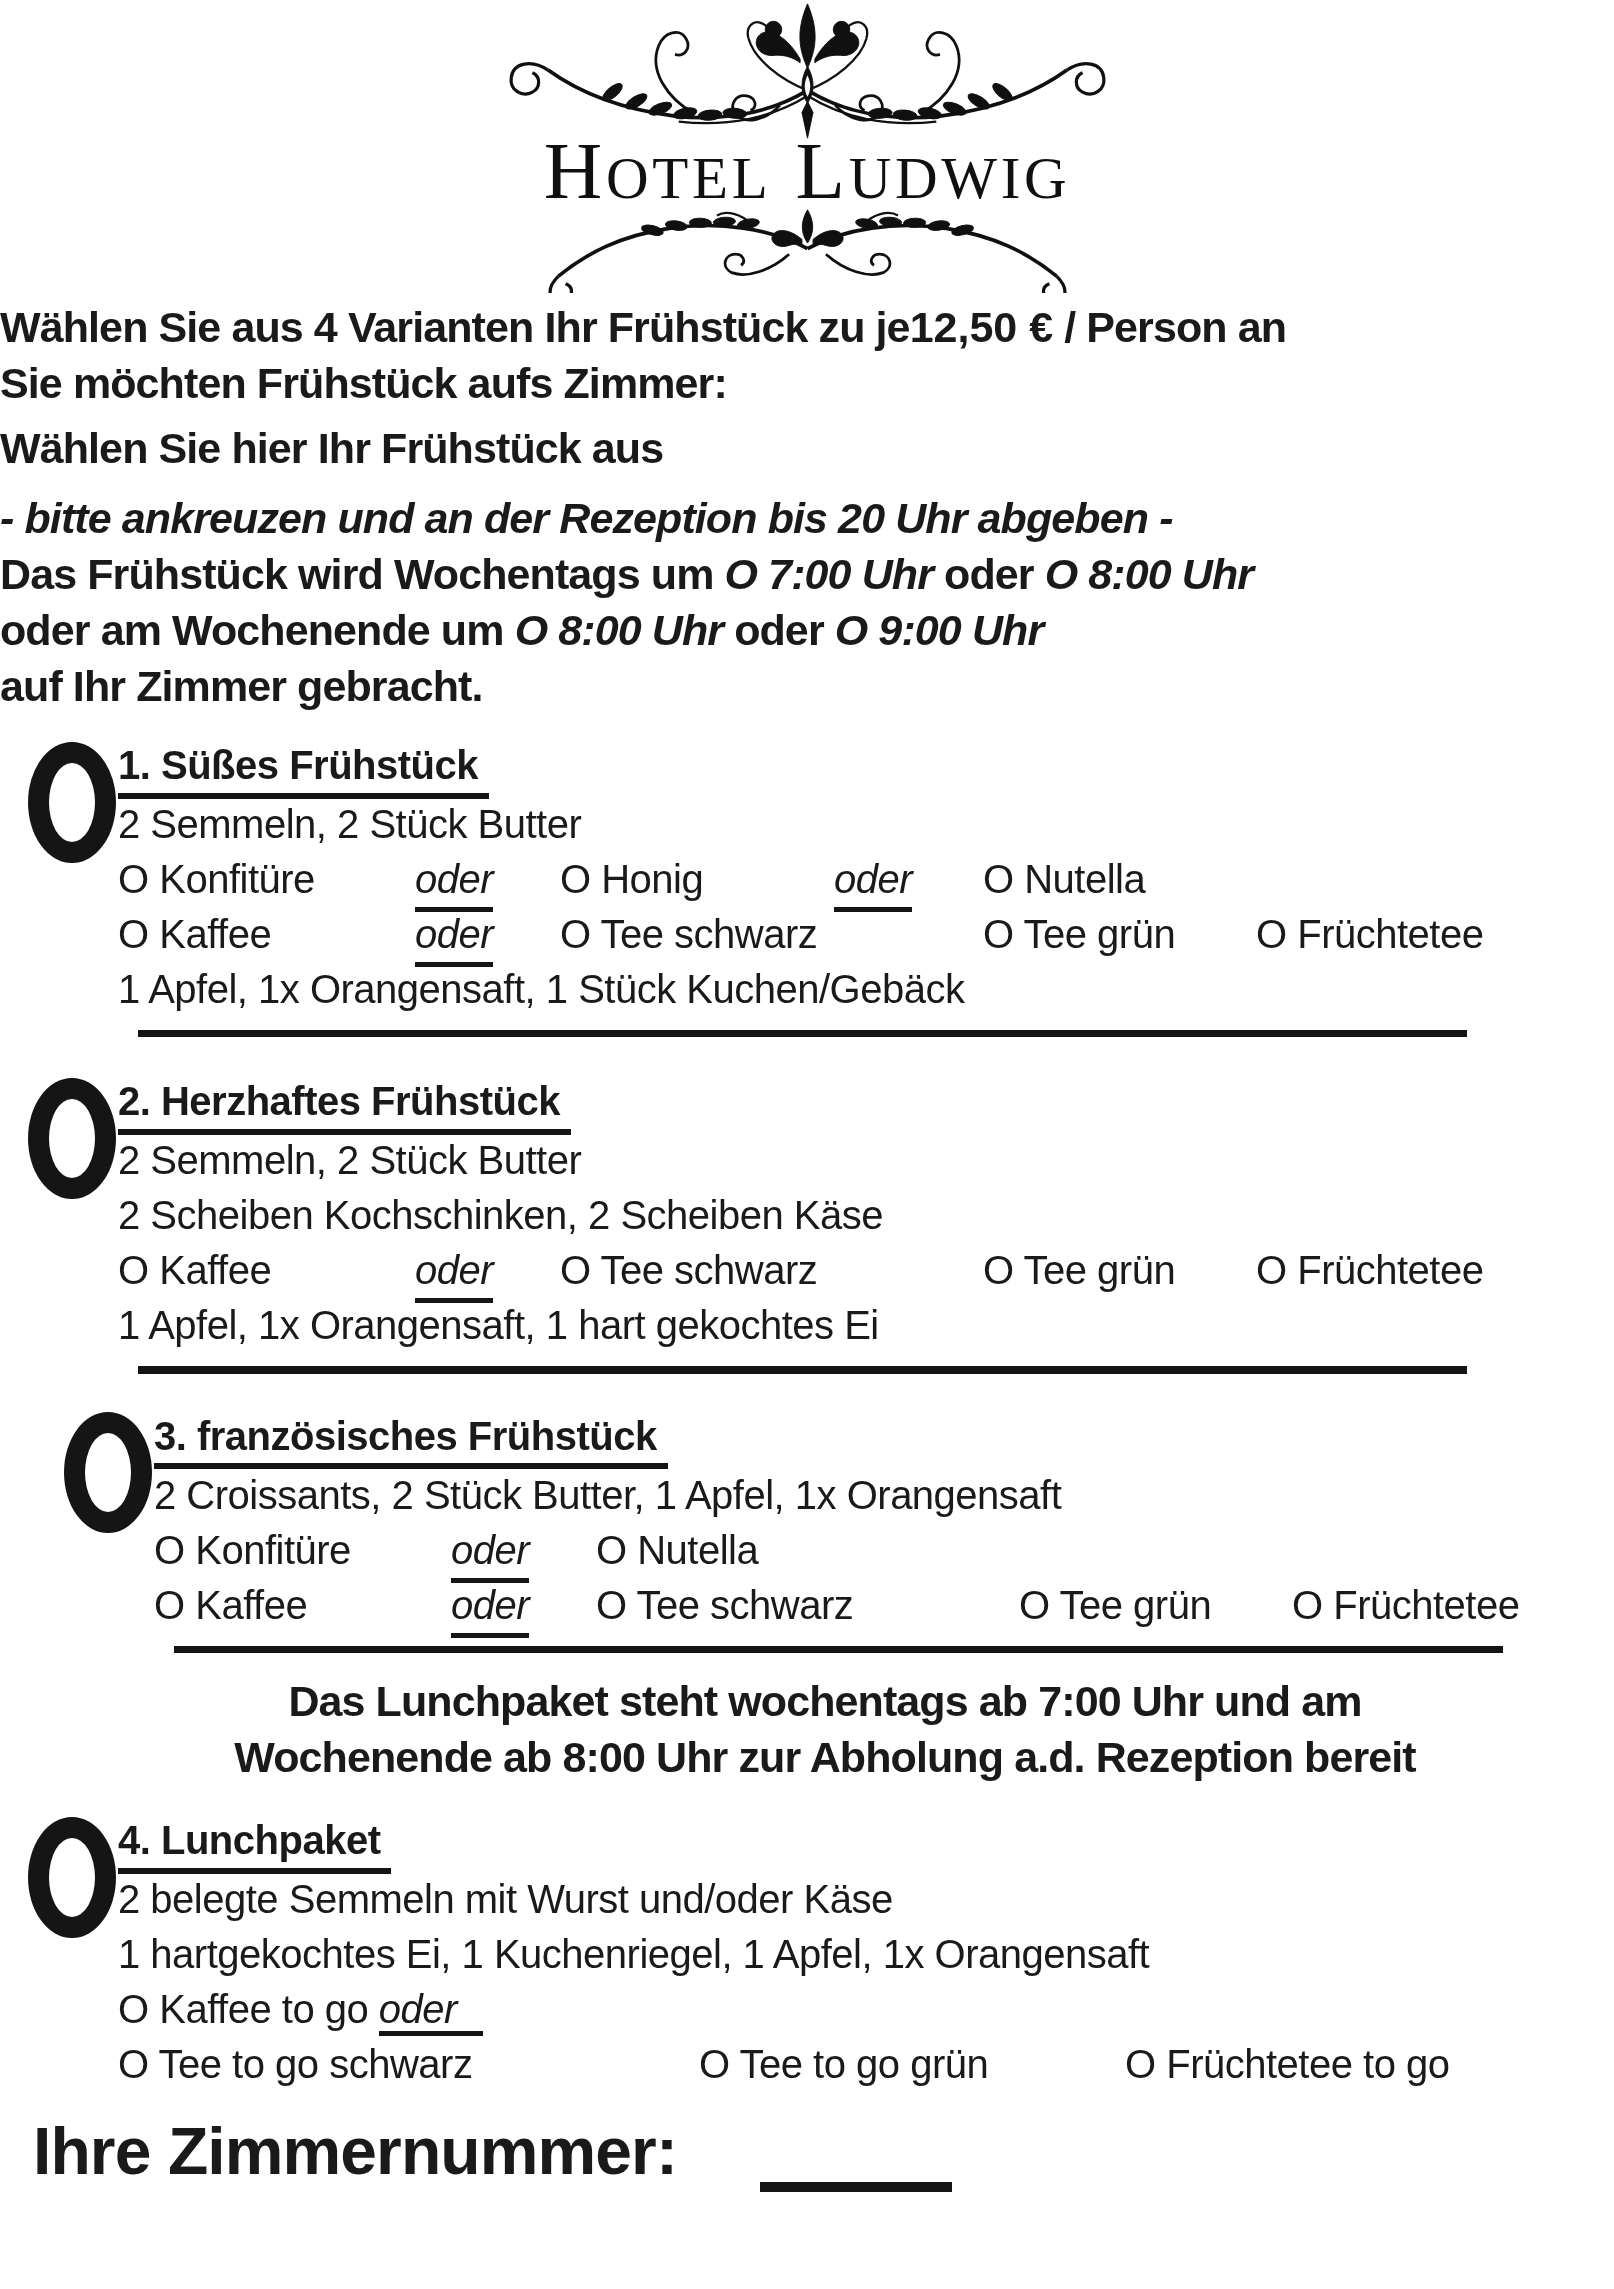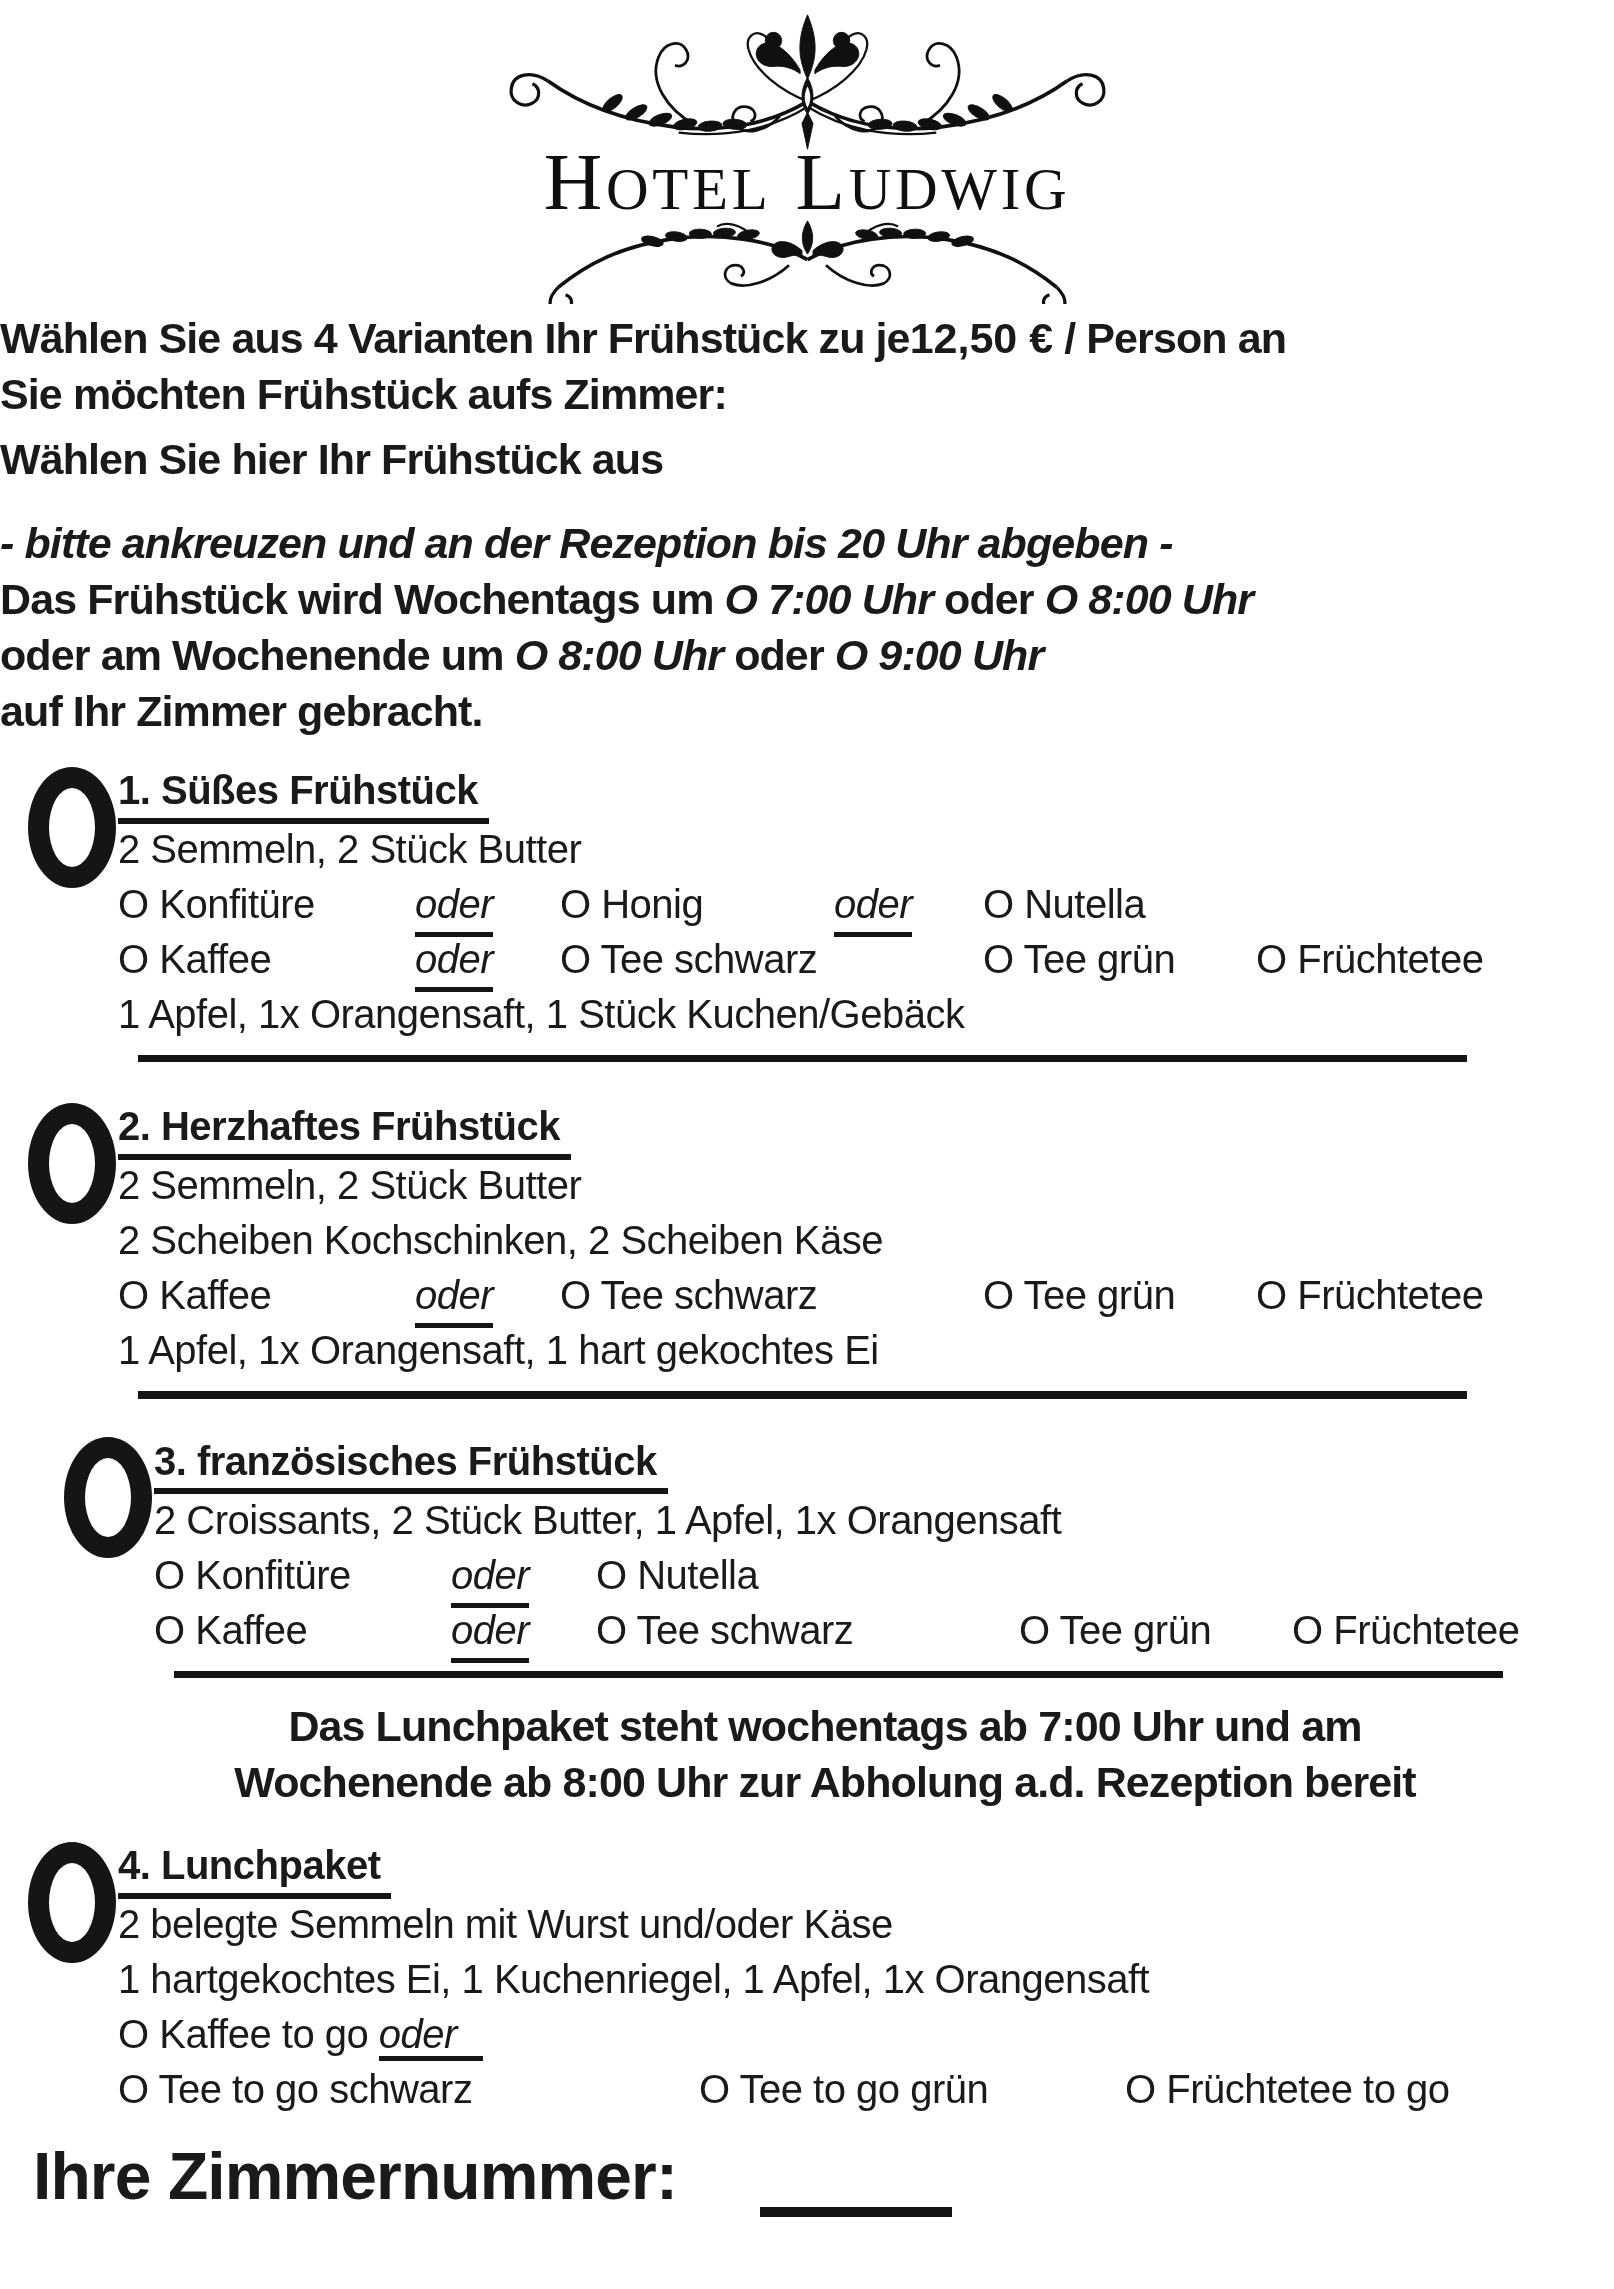--- a/index.html
+++ b/index.html
@@ -2,36 +2,36 @@
 <html style="font-size:14.8px"><head>
 <meta charset="utf-8">
 <style>
   html,body { margin:0; padding:0; background:#e8e8e8; }
   .page {
     position:relative; width:1614px; height:2290px; margin:0 auto;
     background:#ffffff; color:#1a1a1a; overflow:hidden;
     font-family:"Liberation Sans", sans-serif;
   }
   
-  .logo { text-align:center; padding-top:13px; }
+  .logo { text-align:center; padding-top:2px; }
   .logo svg { display:block; margin:0 auto; }
   .logo-text {
     font-family:"Liberation Serif", serif; color:#101010;
     line-height:1; letter-spacing:3.7px; margin:-9.2px 0 -3.7px 0; white-space:nowrap;
   }
   .logo-text .init { font-size:81px; }
   .logo-text .rest { font-size:59px; }
   .logo-text .wordgap { display:inline-block; width:24px; }
   
   .intro { margin-top:5.5px; font-weight:bold;
            font-size:43px; line-height:56px; letter-spacing:-0.9px; }
   .intro .price { letter-spacing:0; }
   .it { font-style:italic; }
   .gap10 { margin-top:9.2px; }
-  .gap12 { margin-top:28px; }
+  .gap12 { margin-top:14px; }
   
   .menu-section { position:relative; padding-left:118px;
                   font-size:40px; line-height:55px; letter-spacing:-0.5px; }
   .bigO { position:absolute; left:28px; top:3.7px; width:46px; height:79px;
           border:21px solid #151515; border-radius:50%; box-sizing:content-box;
           cursor:pointer; }
   .sec-title-row { height:59px; }
   .sec-title { display:inline-block; font-weight:bold; line-height:50px;
                border-bottom:6.5px solid #151515; padding:0 11px 2.8px 0; white-space:nowrap; }
   .sec-line { white-space:nowrap; }

